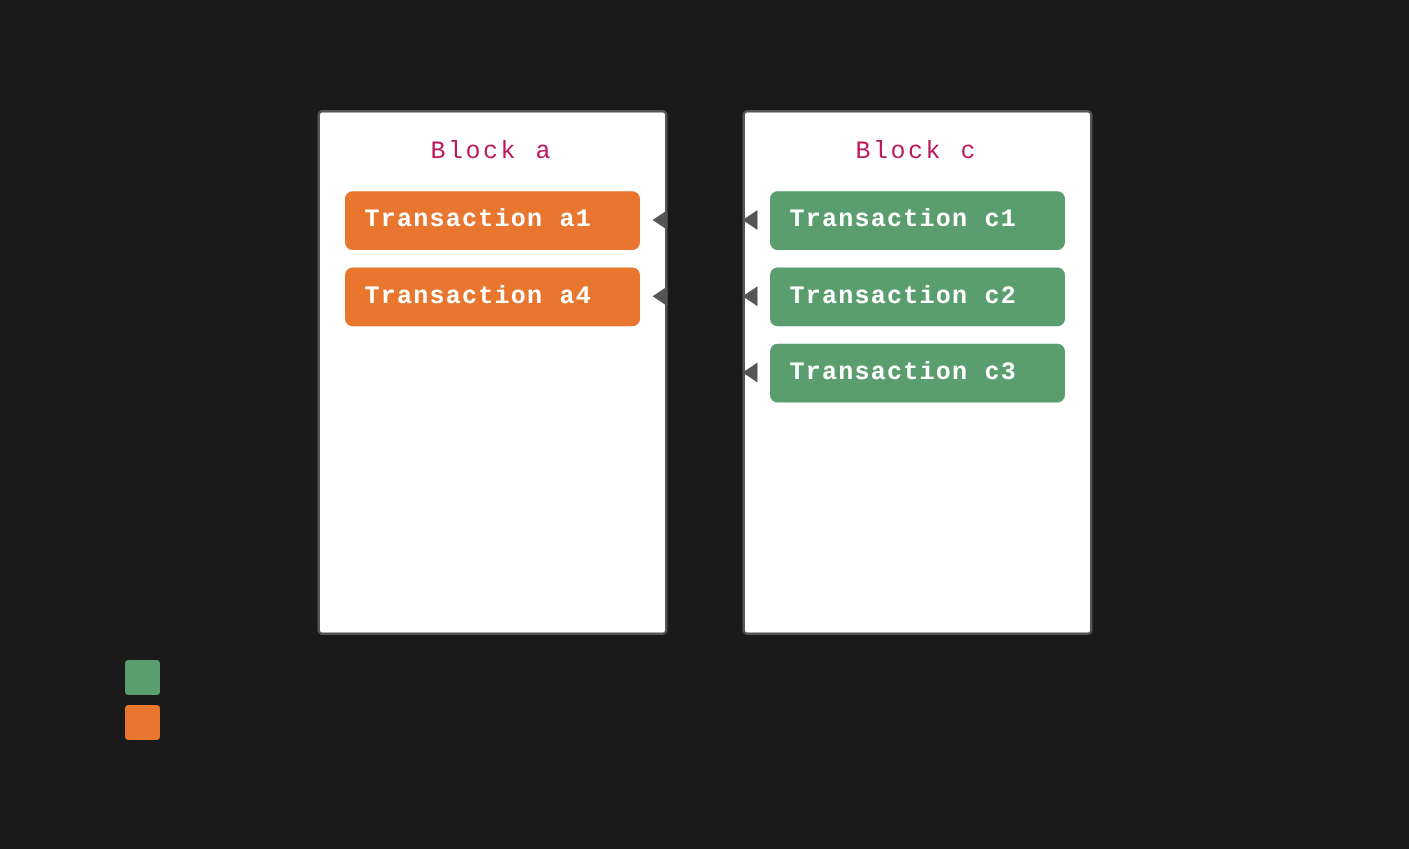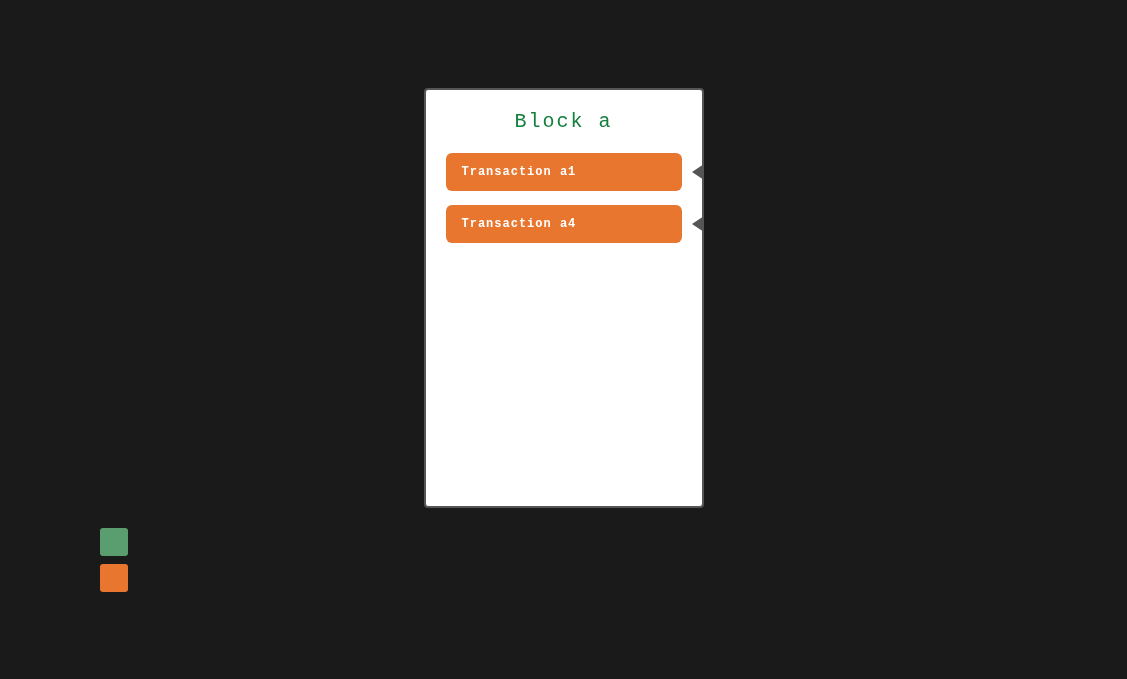--- a/index.html
+++ b/index.html
@@ -42,37 +42,37 @@
       flex-direction: column;
       align-items: center;
       min-width: 280px;
       min-height: 420px;
       position: relative;
     }
 
     .block-title {
       font-size: 20px;
       font-weight: normal;
-      color: #15803d;
+      color: #be185d;
       margin-bottom: 20px;
       letter-spacing: 2px;
     }
 
     .transactions-list {
       display: flex;
       flex-direction: column;
       gap: 14px;
       width: 100%;
       position: relative;
     }
 
     .transaction-box {
       border-radius: 6px;
       padding: 12px 16px;
-      font-size: 12px;
+      font-size: 20px;
       font-weight: bold;
       color: #fff;
       letter-spacing: 1px;
       width: 100%;
       text-align: left;
       position: relative;
     }
 
     .tx-orange {
       background: #e8762e;
@@ -138,20 +138,28 @@
 
 <div class="diagram-area">
   <div class="blocks-row" id="blocks-row">
   <div class="block-container">
         <div class="block-title">Block  a</div>
         <div class="transactions-list">
           <div class="transaction-box tx-orange tx-arrow-right">Transaction  a1</div>
           <div class="transaction-box tx-orange tx-arrow-right">Transaction  a4</div>
         </div>
       </div>
+      <div class="block-container">
+        <div class="block-title">Block  c</div>
+        <div class="transactions-list">
+          <div class="transaction-box tx-green tx-arrow-left">Transaction  c1</div>
+          <div class="transaction-box tx-green tx-arrow-left">Transaction  c2</div>
+          <div class="transaction-box tx-green tx-arrow-left">Transaction  c3</div>
+        </div>
+      </div>
     </div>
   <div class="legend-area" id="legend-area">
   <div class="legend-item">
         <div class="legend-swatch swatch-green"></div>
       </div>
       <div class="legend-item">
         <div class="legend-swatch swatch-orange"></div>
       </div>
     </div>
 </div>

